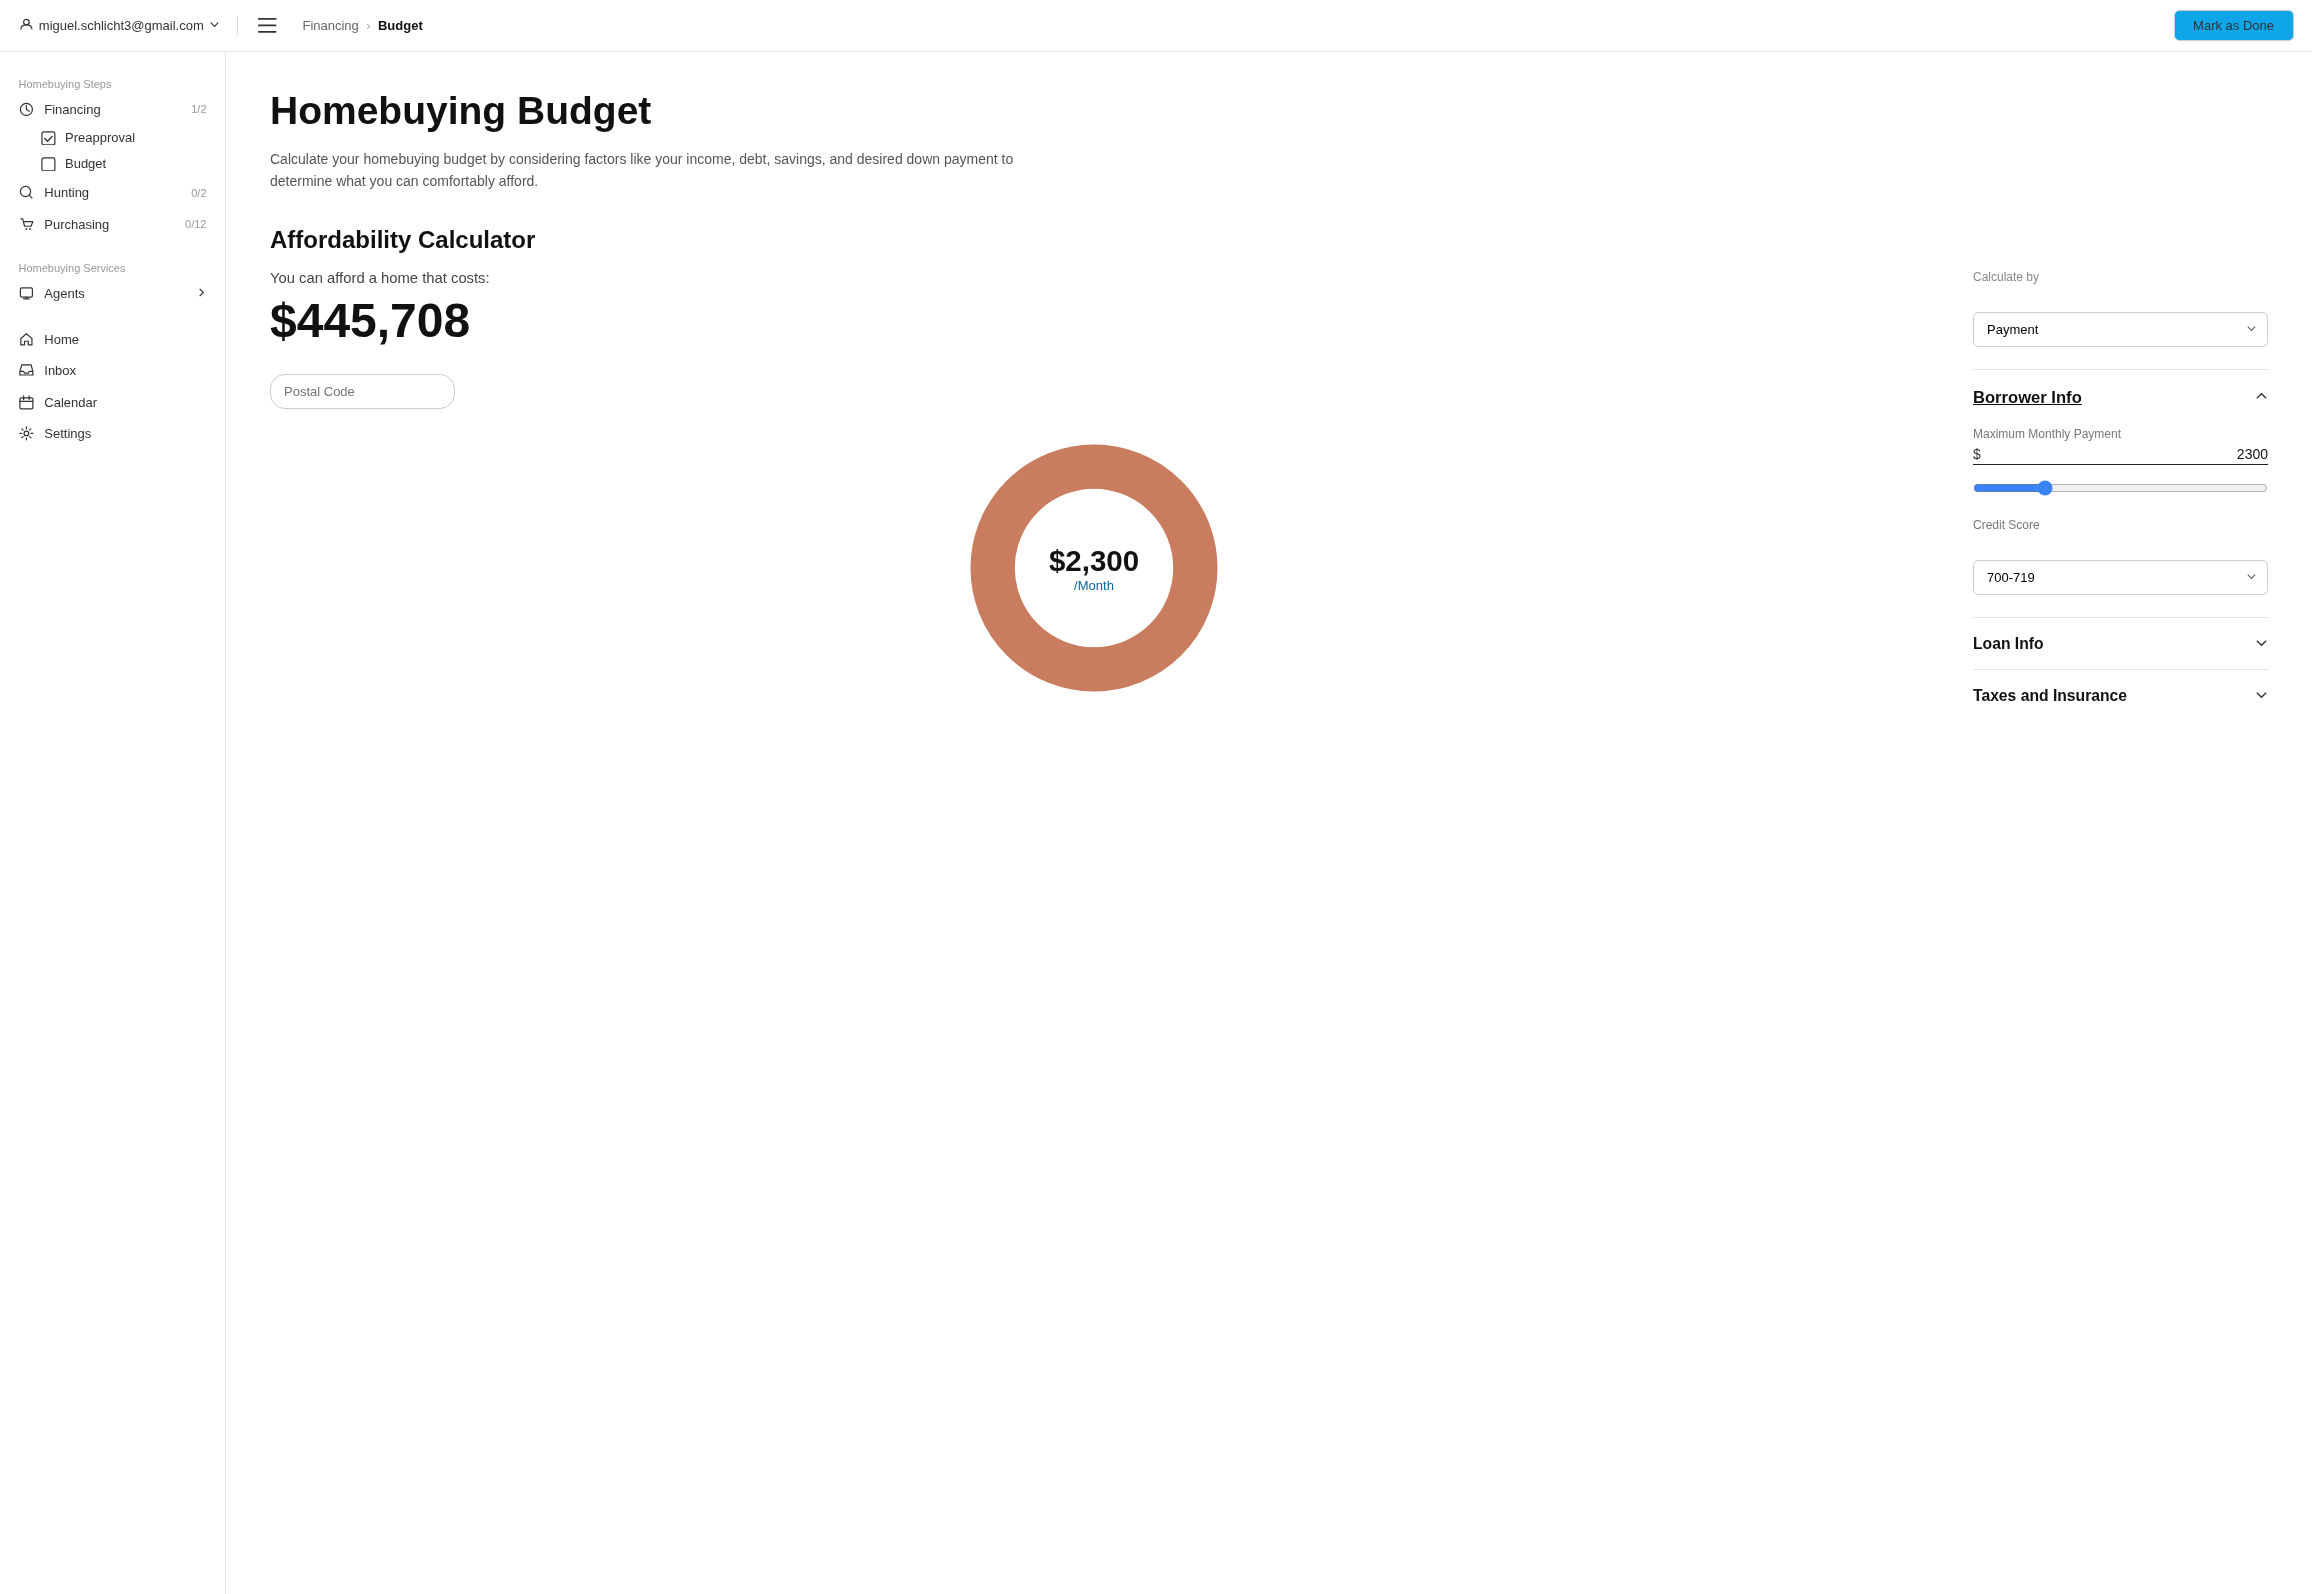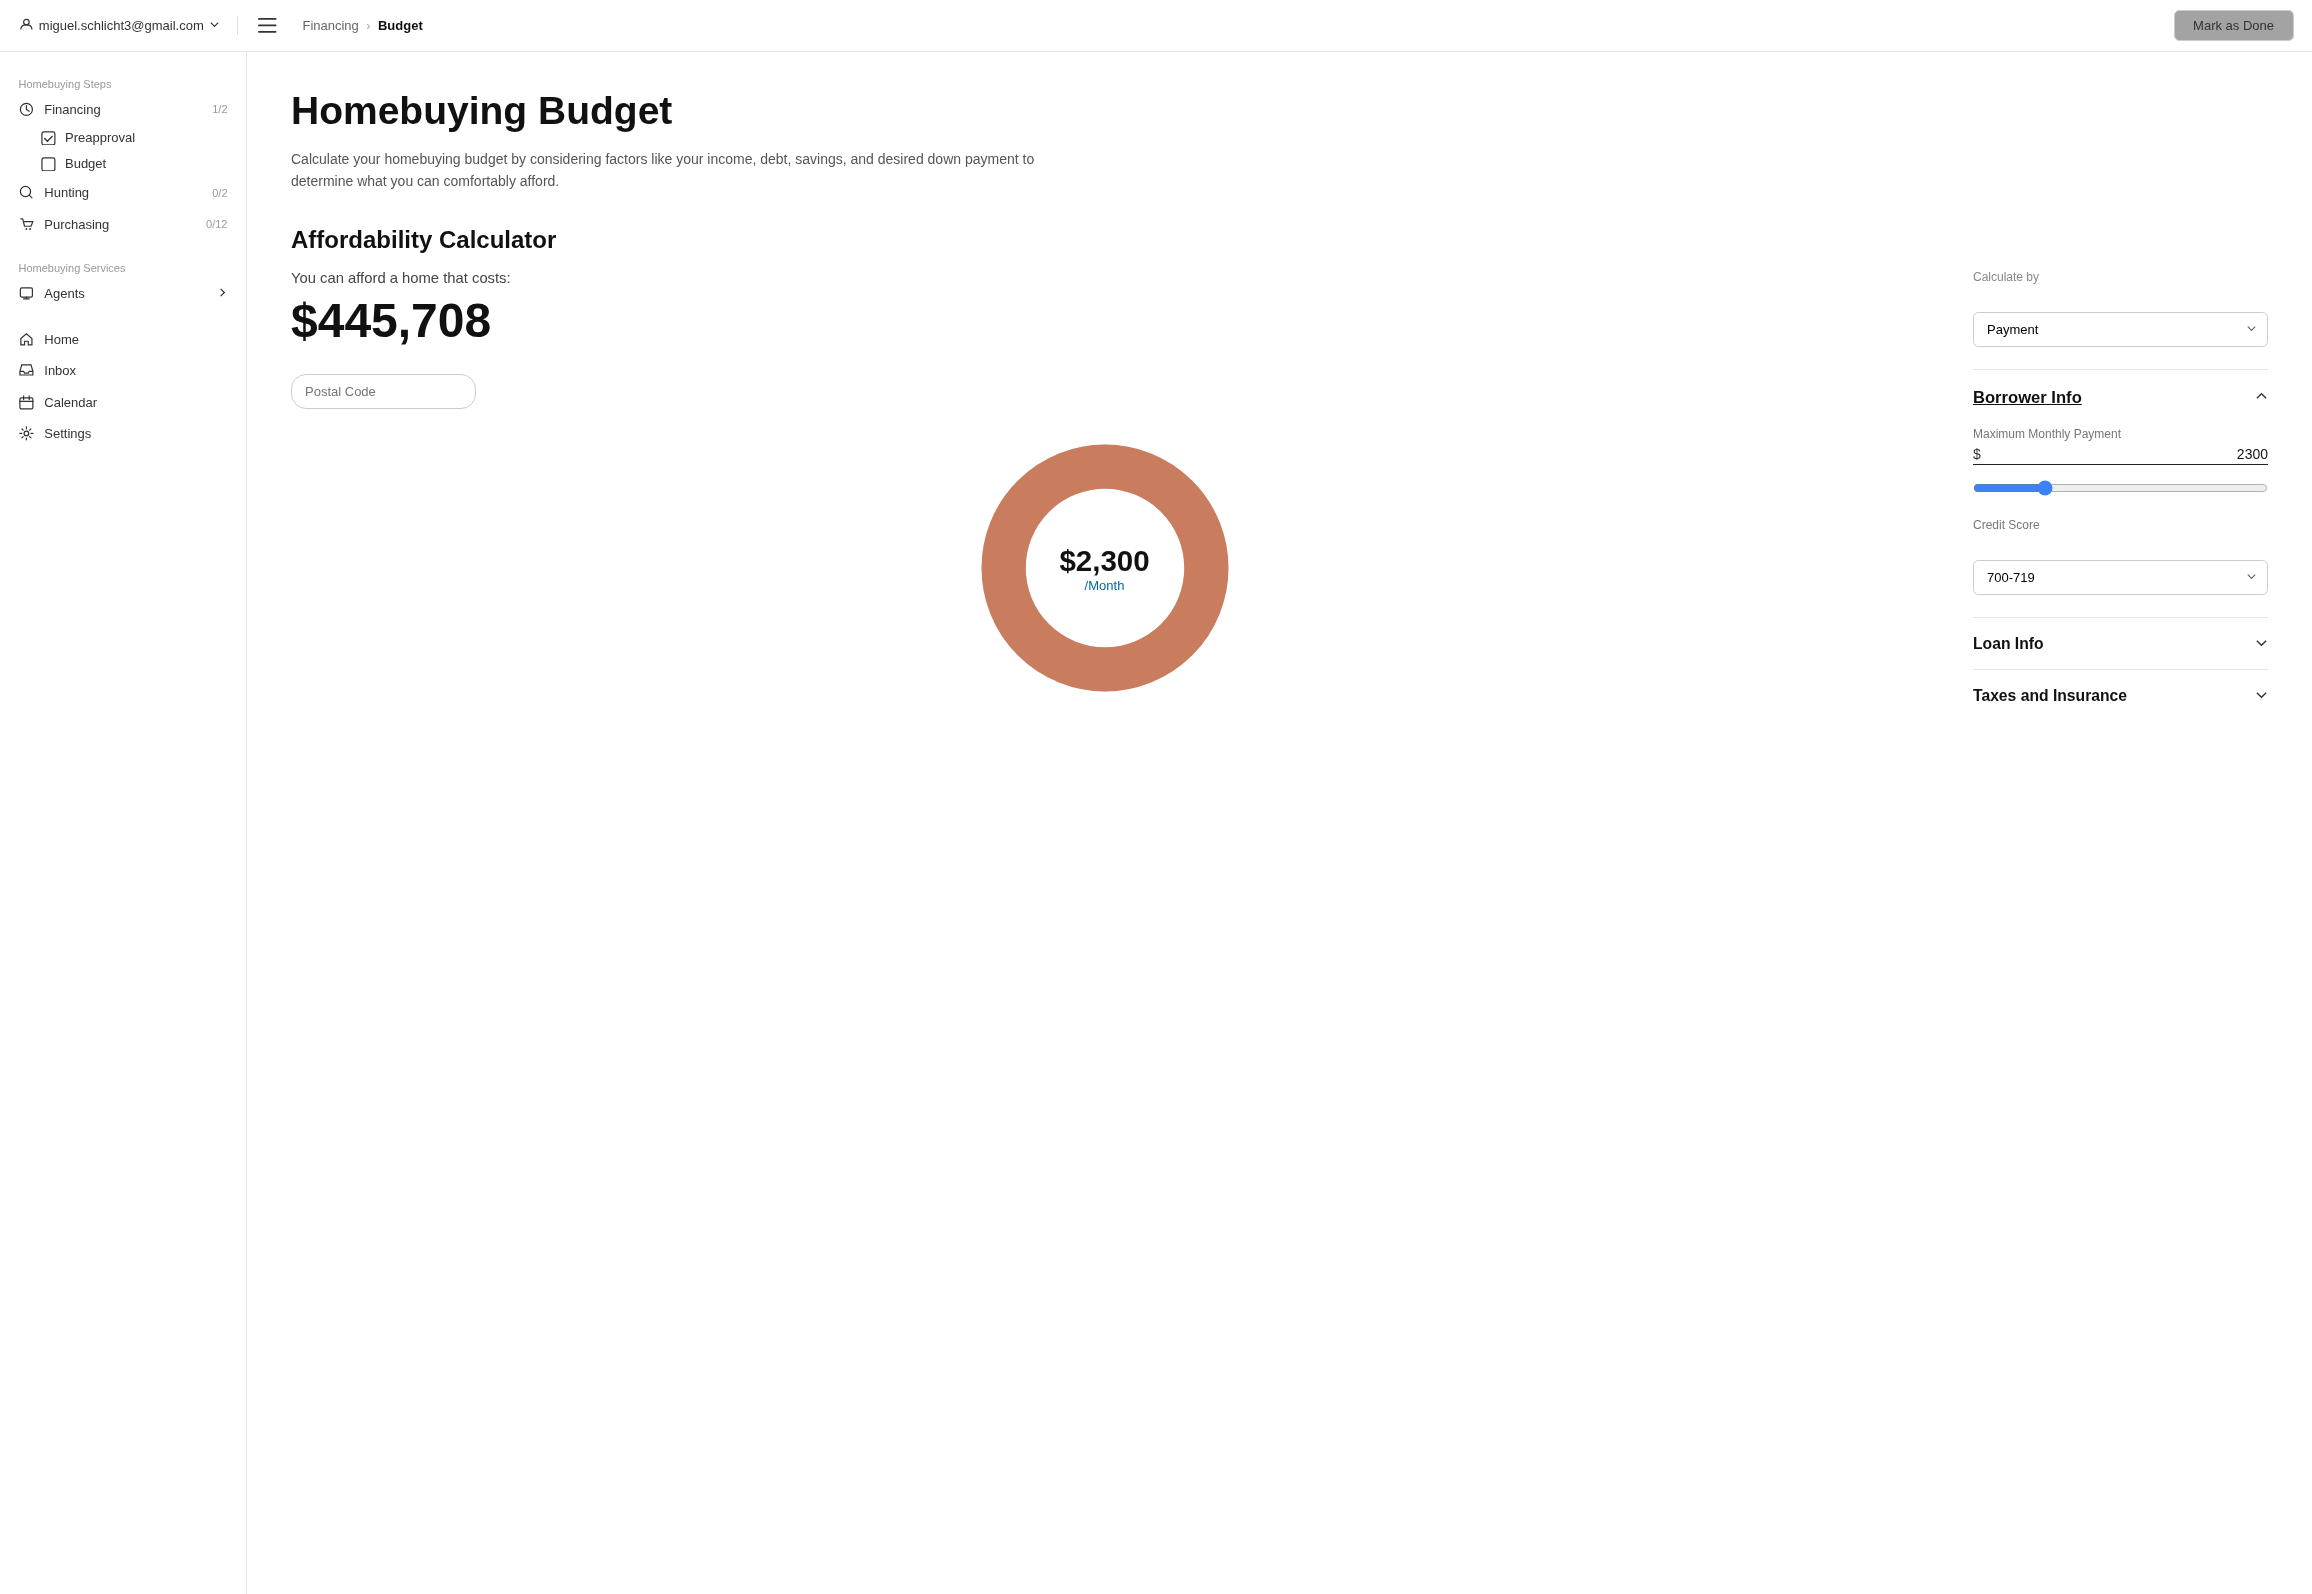--- a/index.html
+++ b/index.html
@@ -12,29 +12,29 @@
       flex-shrink: 0;
     }
     .topbar-left { display: flex; align-items: center; gap: 7.4px; }
     .topbar-user { display: flex; align-items: center; gap: 5.5px; font-size: 13px; color: #333; }
     .topbar-breadcrumb { display: flex; align-items: center; gap: 7.4px; font-size: 13px; color: #666; margin-left: 14.8px; }
     .topbar-breadcrumb .sep { color: #aaa; }
     .topbar-breadcrumb .current { font-weight: 600; color: #111; }
     .topbar-sidebar-toggle { width: 26px; height: 26px; display: flex; align-items: center; justify-content: center; cursor: pointer; }
     .mark-done-btn {
       padding: 7.4px 18.5px; border: 0.9px solid #ccc; border-radius: 5.5px;
-      background: #a3a3a3; font-size: 13px; cursor: pointer; color: #333;
+      background: #0ea5e9; font-size: 13px; cursor: pointer; color: #333;
     }
 
     
     .main-layout { display: flex; flex: 1; overflow: hidden; }
 
     
     .sidebar {
-      width: 247px; border-right: 0.9px solid #e5e5e5; padding: 18.5px 0;
+      width: 226px; border-right: 0.9px solid #e5e5e5; padding: 18.5px 0;
       overflow-y: auto; flex-shrink: 0;
     }
     .sidebar-section-label {
       font-size: 11px; font-weight: 500; color: #999; padding: 7.4px 18.5px 3.7px;
       text-transform: none; letter-spacing: 0;
     }
     .sidebar-item {
       display: flex; align-items: center; justify-content: space-between;
       padding: 7.4px 18.5px; cursor: pointer; font-size: 13px; color: #333;
     }

